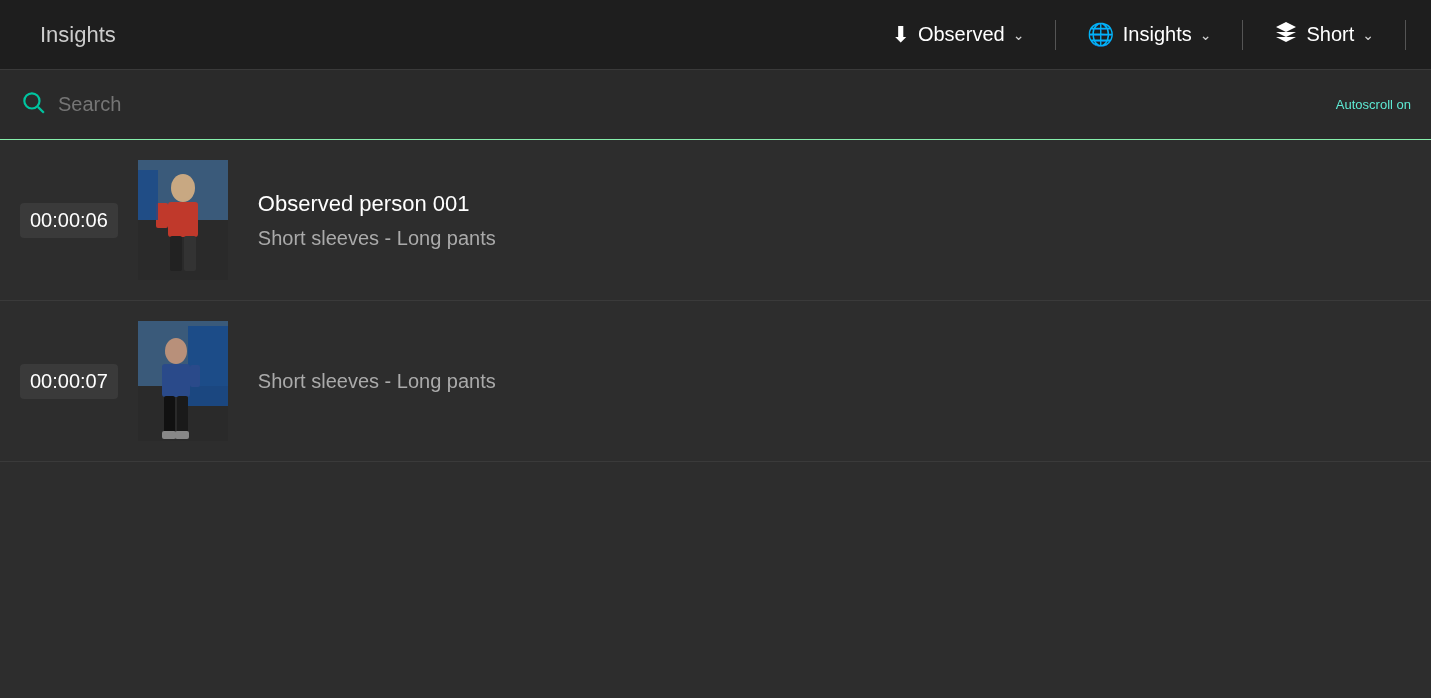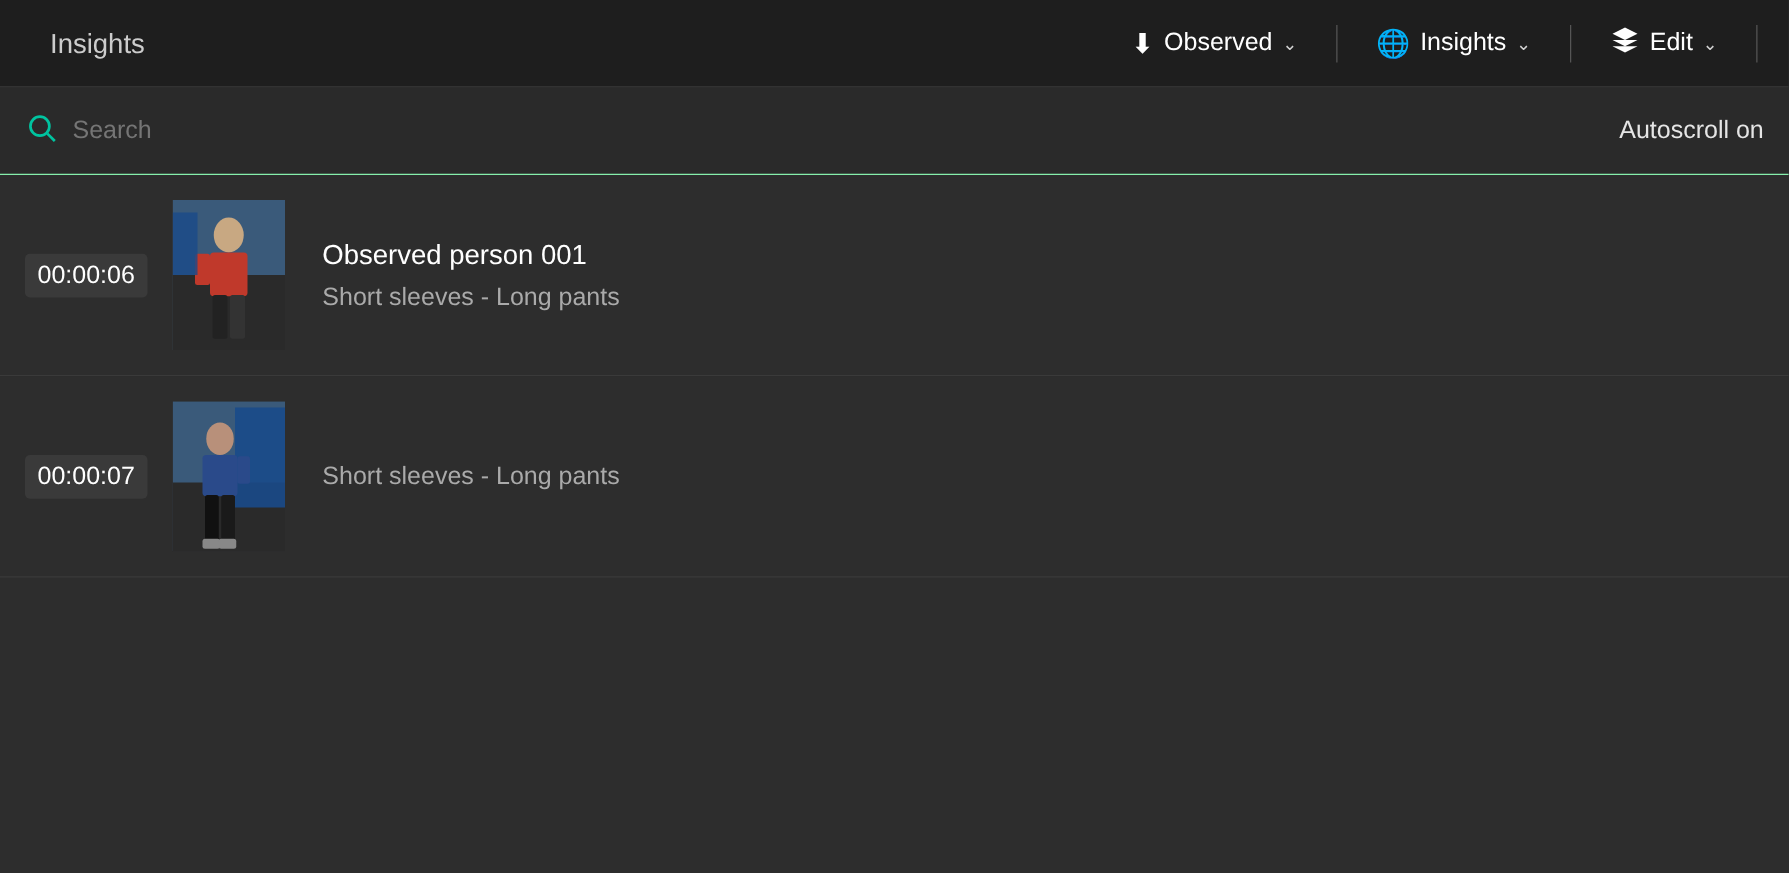--- a/index.html
+++ b/index.html
@@ -111,22 +111,22 @@
       background: none;
       border: none;
       outline: none;
       color: #aaaaaa;
       font-size: 20px;
       flex: 1;
     }
 
     .autoscroll-label {
       margin-left: auto;
-      font-size: 20px;
-      color: #e5e5e5;
+      font-size: 13px;
+      color: #5eead4;
     }
 
     
     .timeline-list {
       background: #2d2d2d;
     }
 
     .timeline-item {
       display: flex;
       align-items: center;
@@ -205,21 +205,21 @@
     </button>
 
     <div class="nav-divider"></div>
 
     <button class="nav-action-btn">
       <span class="icon">
         <svg width="24" height="24" viewBox="0 0 24 24" fill="white" xmlns="http://www.w3.org/2000/svg">
           <path d="M12 2L2 7l10 5 10-5-10-5zM2 17l10 5 10-5M2 12l10 5 10-5"></path>
         </svg>
       </span>
-      <span>Edit</span>
+      <span>Short</span>
       <span class="chevron">⌄</span>
     </button>
 
     <div class="nav-divider"></div>
 
   </div>
 </nav>
 
 <div class="search-bar">
   <span class="search-icon">

